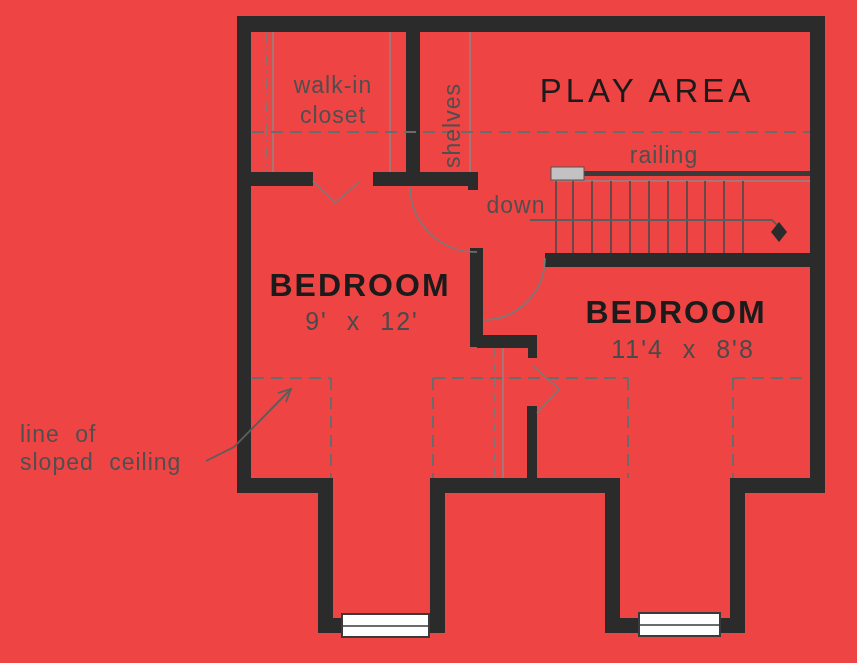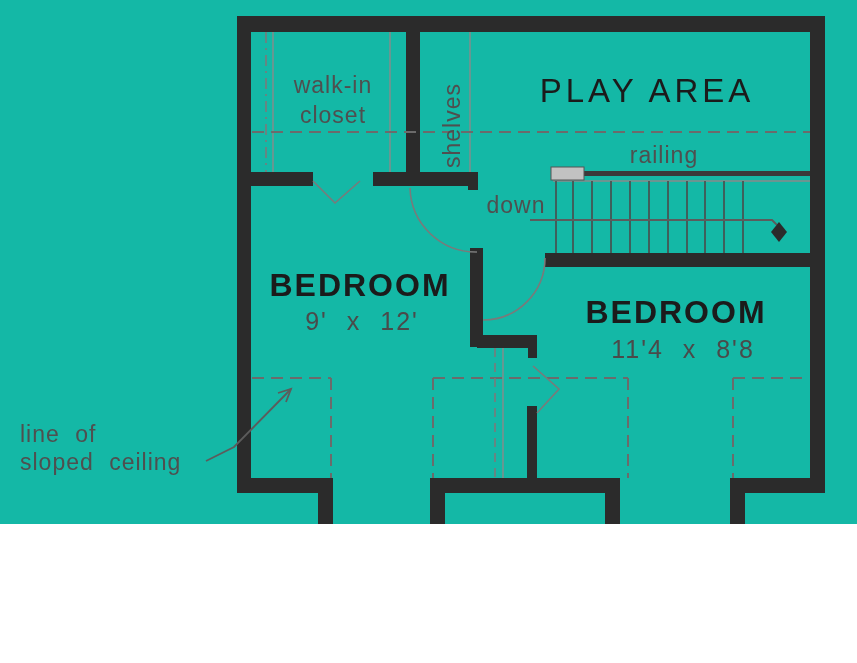--- a/index.html
+++ b/index.html
@@ -1,16 +1,16 @@
 <!DOCTYPE html>
 <html><head>
 <meta charset="utf-8">
 <style>
   html,body{margin:0;padding:0;background:#ffffff;}
-  .page{position:relative;width:857px;height:524px;background:#14b8a6;overflow:hidden;
+  .page{position:relative;width:857px;height:663px;background:#ef4444;overflow:hidden;
         font-family:"Liberation Sans", sans-serif;}
   svg text{font-family:"Liberation Sans", sans-serif;}
   .wall{fill:#2b2b2b;stroke:none;}
   .thin2{stroke:#8a8a8a;stroke-width:1.4;fill:none;}
   .dash{stroke:#6b6b6b;stroke-width:2;fill:none;stroke-dasharray:12 7;}
   .dashfine{stroke:#7a7a7a;stroke-width:1.6;fill:none;stroke-dasharray:9 6;}
   .rod{stroke:#7a7a7a;stroke-width:1.6;fill:none;stroke-dasharray:11 5 2 5;}
   .arc{stroke:#7a7a7a;stroke-width:1.6;fill:none;}
   .tread{stroke:#4a4a4a;stroke-width:1.6;}
   .arrowline{stroke:#5c5c5c;stroke-width:1.8;fill:none;}

